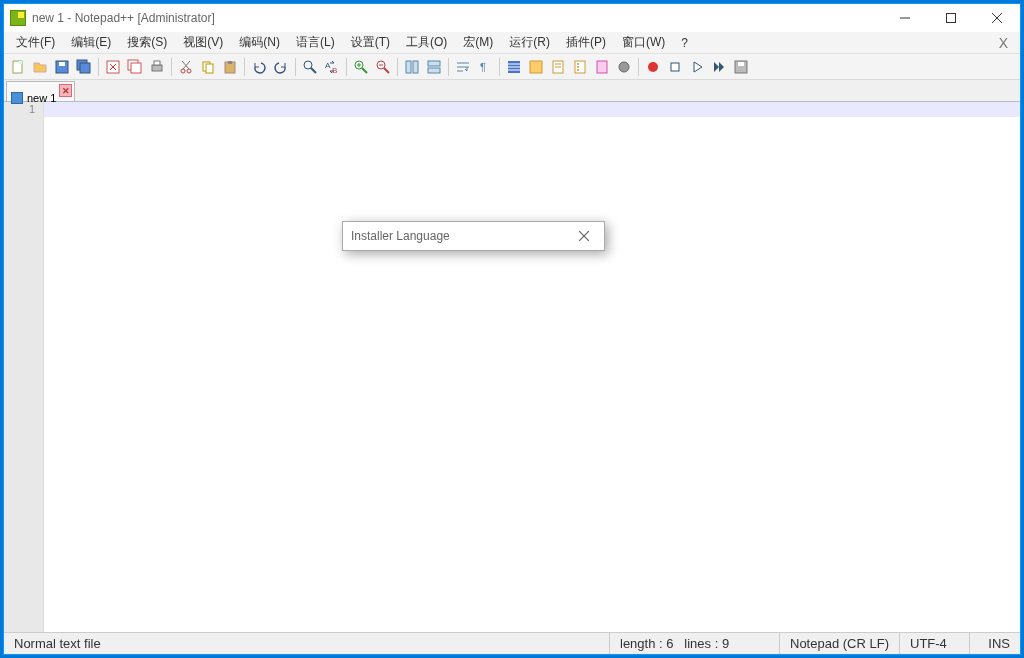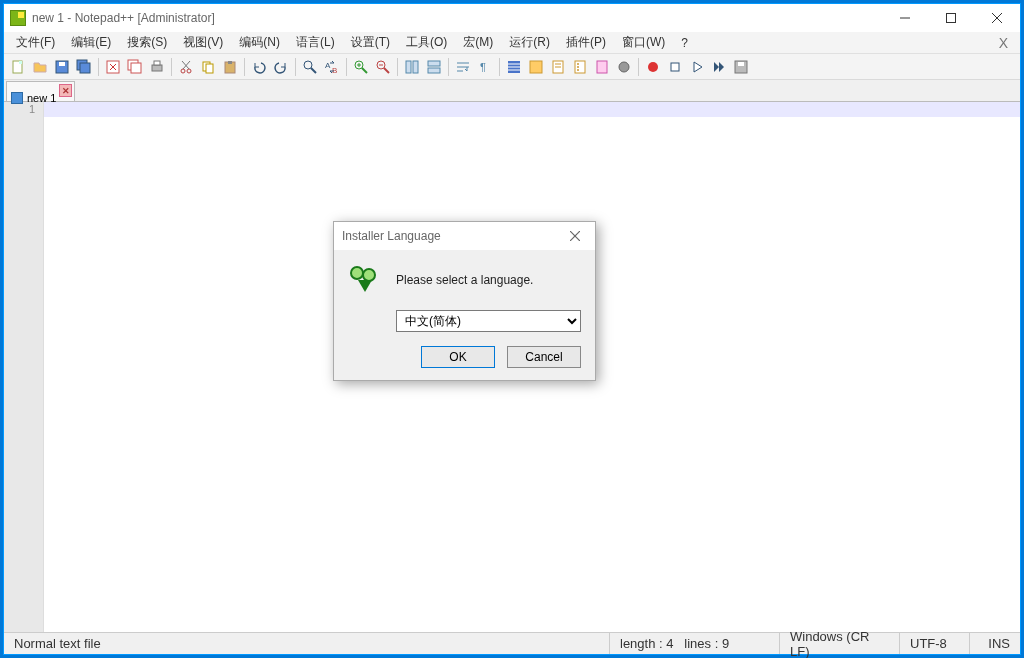--- a/index.html
+++ b/index.html
@@ -38,21 +38,21 @@
 .code { flex:1; font-family:monospace; font-size:12px; }
 .code .current-line { height:15px; background:#e8e8ff; }
 
 
 .statusbar { height:22px; background:#f0f0f0; border-top:1px solid #ccc; display:flex; align-items:center; font-size:13px; color:#333; }
 .status-cell { padding:0 10px; border-right:1px solid #ccc; height:100%; display:flex; align-items:center;}
 .status-cell.flex1{flex:1;}
 .status-cell:last-child{border-right:none;text-align:center;}
 
 
-.modal { position:absolute; left:333px; top:221px; width:263px; background:#f0f0f0; border:1px solid #aaa; box-shadow:3px 3px 12px rgba(0,0,0,.35); }
+.modal { position:absolute; left:342px; top:221px; width:263px; background:#f0f0f0; border:1px solid #aaa; box-shadow:3px 3px 12px rgba(0,0,0,.35); }
 .modal-title { height:28px; display:flex; align-items:center; padding:0 8px; font-size:12px; color:#666; background:#fff; }
 .modal-title .spacer{flex:1;}
 .modal-x { width:24px; height:20px; display:flex; align-items:center; justify-content:center; color:#666; }
 .modal-x svg{width:10px;height:10px;stroke:#666;stroke-width:1.2;fill:none;}
 .modal-body { padding:14px 14px 12px 14px; display:flex; flex-direction:column; gap:14px; }
 .modal-row1 { display:flex; align-items:center; gap:16px; }
 .inst-icon { width:32px; height:32px; position:relative; }
 .inst-icon .c1{position:absolute;left:2px;top:2px;width:14px;height:14px;border:2px solid #1a7a1a;border-radius:50%; background:#9fe07a;}
 .inst-icon .c2{position:absolute;left:14px;top:4px;width:14px;height:14px;border:2px solid #1a7a1a;border-radius:50%; background:#9fe07a;}
 .inst-icon .arr{position:absolute;left:10px;top:16px;width:0;height:0;border-left:7px solid transparent;border-right:7px solid transparent;border-top:12px solid #1a7a1a;}
@@ -324,52 +324,33 @@
       <div>1</div>
     </div>
     <div class="code">
       <div class="current-line"></div>
     </div>
   </div>
 
   <div class="statusbar">
     <div class="status-cell flex1">Normal text file</div>
     <div class="status-cell" style="width:170px">
-      <span>length : 4</span>&nbsp;&nbsp;&nbsp;
+      <span>length : 6</span>&nbsp;&nbsp;&nbsp;
       <span>lines : 9</span>
     </div>
-    <div class="status-cell" style="width:120px">Windows (CR LF)</div>
-    <div class="status-cell" style="width:70px">UTF-8</div>
+    <div class="status-cell" style="width:120px">Notepad (CR LF)</div>
+    <div class="status-cell" style="width:70px">UTF-4</div>
     <div class="status-cell" style="width:50px;justify-content:flex-end">INS</div>
   </div>
 </div>
 
 <div class="modal">
   <div class="modal-title">
     <span>Installer Language</span>
     <div class="spacer"></div>
     <div class="modal-x">
         <svg viewBox="0 0 10 10">
           <line x1="0" y1="0" x2="10" y2="10"></line>
           <line x1="10" y1="0" x2="0" y2="10"></line>
         </svg>
       </div>
   </div>
-  <div class="modal-body">
-    <div class="modal-row1">
-      <div class="inst-icon">
-        <div class="c1"></div>
-          <div class="c2"></div>
-          <div class="arr"></div>
-      </div>
-      <div class="modal-msg">Please select a language.</div>
-    </div>
-    <div class="lang-select-wrap">
-      <select class="lang-select">
-        <option>中文(简体)</option>
-      </select>
-    </div>
-    <div class="modal-buttons">
-      <button class="modal-btn primary">OK</button>
-      <button class="modal-btn">Cancel</button>
-    </div>
-  </div>
 </div>
 
 </body></html>

